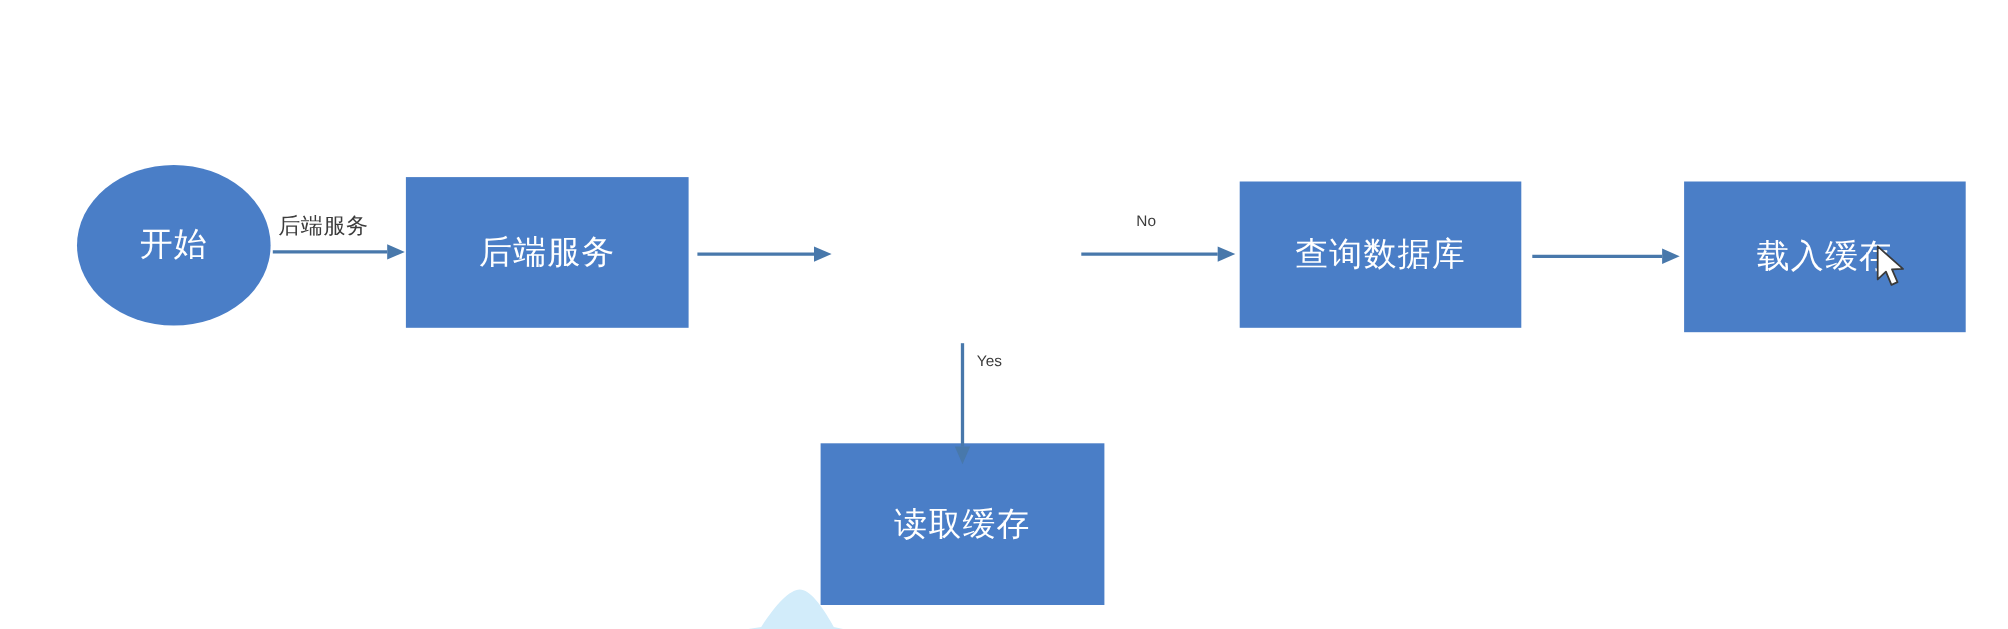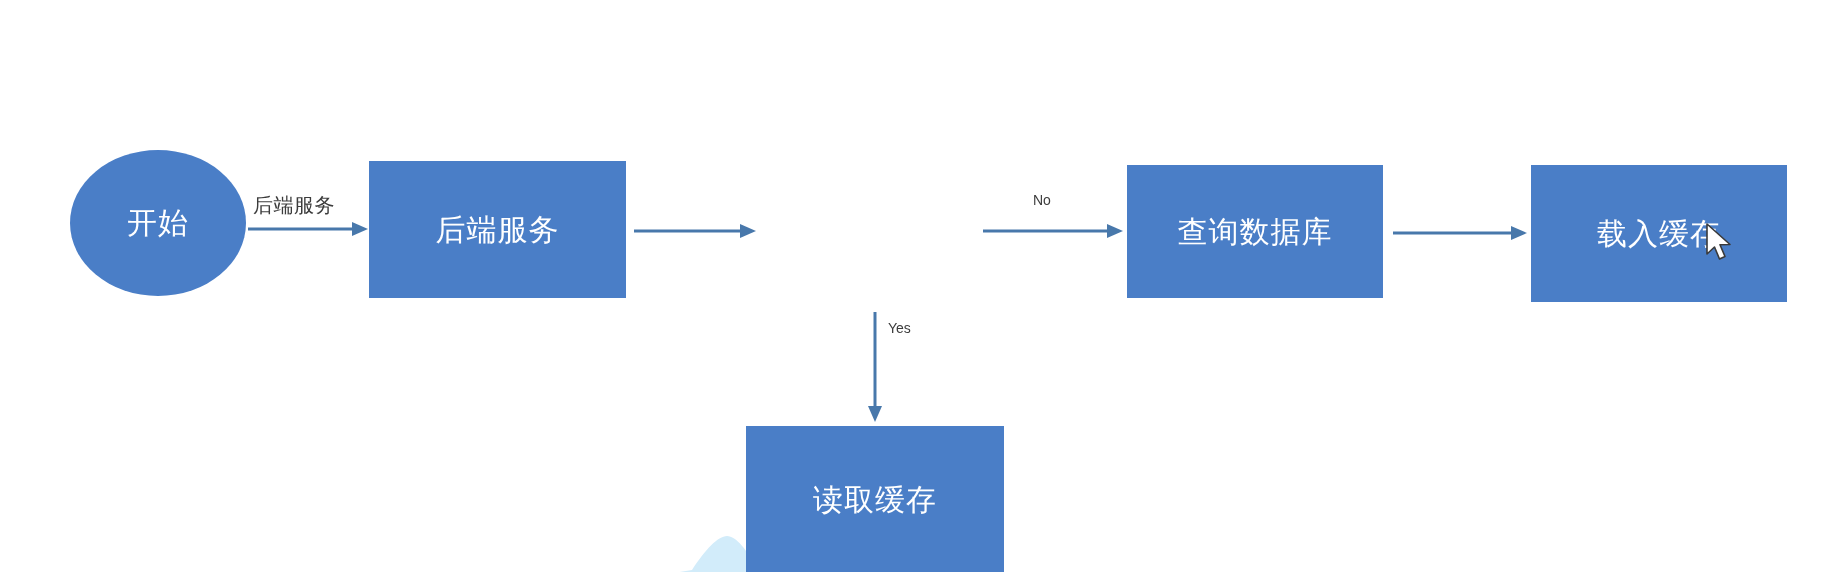--- a/index.html
+++ b/index.html
@@ -103,21 +103,21 @@
 
 
   <div class="node node-rect" style="left:1127px; top:165px; width:256px; height:133px;">
     <span>查询数据库</span>
   </div>
 
   <div class="node node-rect" style="left:1531px; top:165px; width:256px; height:137px;">
     <span>载入缓存</span>
   </div>
 
-  <div class="node node-rect" style="left:746px; top:426px; width:258px; height:147px;">
+  <div class="node node-rect" style="left:746px; top:403px; width:258px; height:147px;">
     <span>读取缓存</span>
   </div>
 
   <svg class="arrow-svg" style="left:248px; top:218px;" width="122" height="22" viewBox="0 0 122 22">
     <line x1="0" y1="11" x2="104" y2="11" stroke="#4878ab" stroke-width="3"></line>
     <path d="M104 4 L120 11 L104 18 Z" fill="#4878ab"></path>
   </svg>
 
   <svg class="arrow-svg" style="left:634px; top:220px;" width="124" height="22" viewBox="0 0 124 22">
     <line x1="0" y1="11" x2="106" y2="11" stroke="#4878ab" stroke-width="3"></line>

